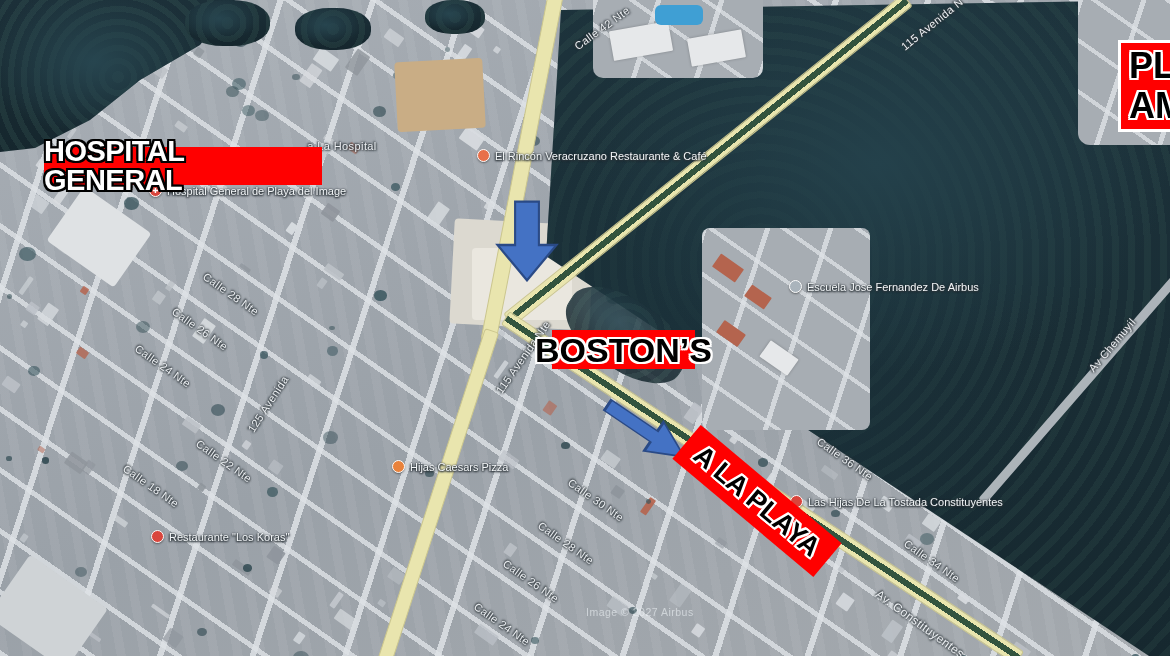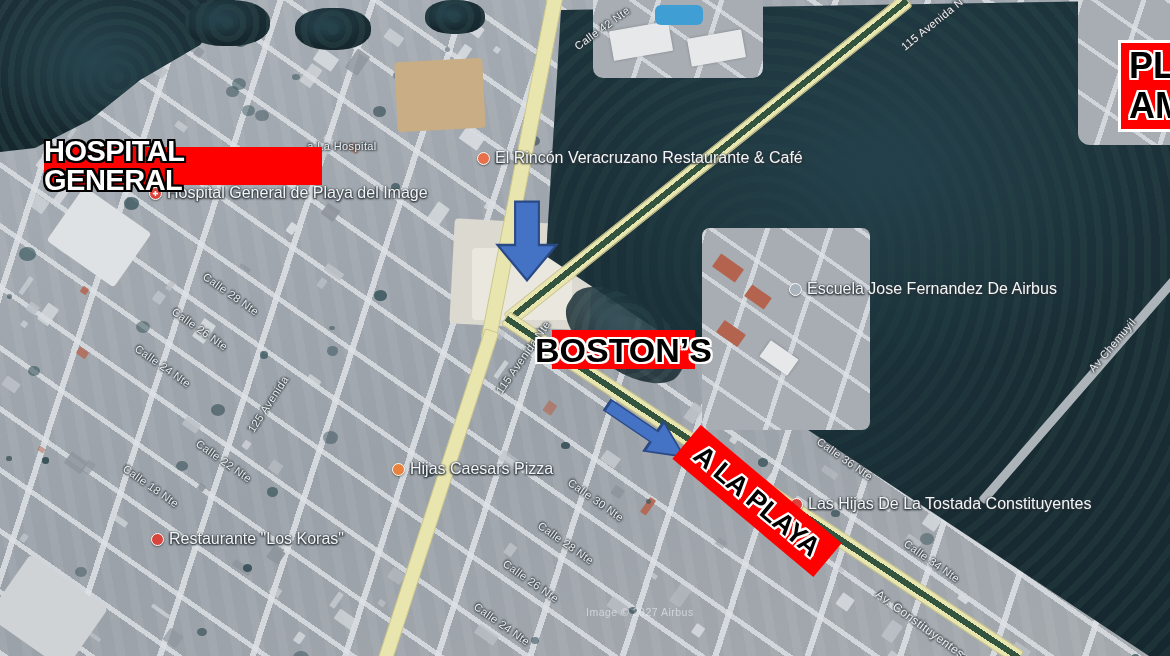--- a/index.html
+++ b/index.html
@@ -35,21 +35,21 @@
   .road{position:absolute;transform-origin:center;}
   .road-y{background:#e9e5ae;border:1px solid #cbc68e;border-radius:3px;}
   .road-med{background:
      linear-gradient(to bottom,#e9e5ae 0 4px,#33543e 4px 10px,#e9e5ae 10px 14px);
      border:1px solid #cbc68e;border-radius:3px;}
   .road-g{background:#bcc2c8;border-radius:3px;opacity:.9;}
   
   .street-label{position:absolute;color:#eef1f4;font-size:11px;letter-spacing:.4px;white-space:nowrap;
     text-shadow:0 0 2px #30383d,1px 1px 2px #30383d,-1px -1px 2px #30383d;transform-origin:center;}
   .poi{position:absolute;display:flex;align-items:center;gap:5px;white-space:nowrap;}
-  .poi-text{color:#f3f6f8;font-size:16px;text-shadow:0 0 2px #2b3338,1px 1px 2px #2b3338,-1px 1px 2px #2b3338;}
+  .poi-text{color:#f3f6f8;font-size:11px;text-shadow:0 0 2px #2b3338,1px 1px 2px #2b3338,-1px 1px 2px #2b3338;}
   .poi-ico{width:13px;height:13px;border-radius:50%;border:1.5px solid #fff;box-sizing:border-box;
     display:flex;align-items:center;justify-content:center;color:#fff;font-size:7px;line-height:1;
     box-shadow:0 1px 2px rgba(0,0,0,.4);}
   .watermark{position:absolute;color:rgba(235,240,244,.62);font-size:10.5px;letter-spacing:.5px;}
   
   .banner{position:absolute;background:var(--banner-red,#f00);display:flex;align-items:center;justify-content:center;
     font-weight:bold;line-height:1;}
   .txt-white-outline-black{color:#fff;
     text-shadow:2px 0 0 #000,-2px 0 0 #000,0 2px 0 #000,0 -2px 0 #000,2px 2px 0 #000,-2px -2px 0 #000,2px -2px 0 #000,-2px 2px 0 #000;}
   .txt-black-outline-white{color:#000;

